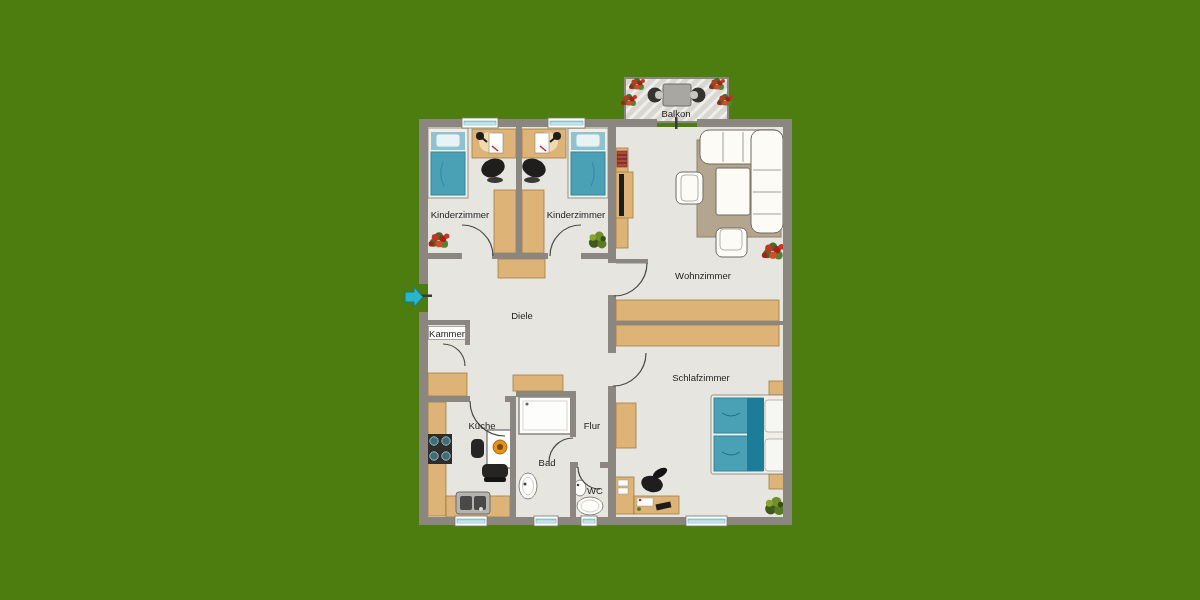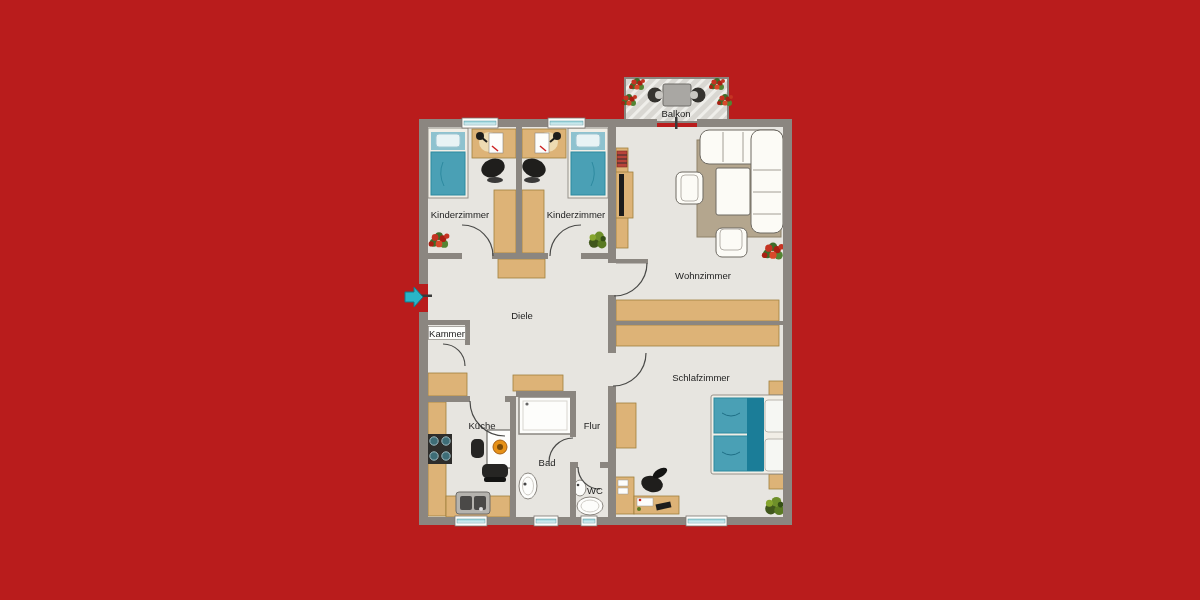--- a/index.html
+++ b/index.html
@@ -1,16 +1,16 @@
 <!DOCTYPE html>
 <html><head>
 <meta charset="utf-8">
 <style>
   html,body{margin:0;padding:0;background:#ffffff;}
-  .canvas{position:relative;width:1200px;height:600px;background:#b91c1c;overflow:hidden;}
+  .canvas{position:relative;width:1200px;height:600px;background:#4d7c0f;overflow:hidden;}
   svg{position:absolute;left:0;top:0;}
   text{font-family:"Liberation Sans", sans-serif;font-size:9.5px;fill:#1c1c1c;}
 </style>
 </head>
 <body>
 
 <div class="canvas">
 <svg width="1200" height="600" viewBox="0 0 1200 600">
   <defs>
     <pattern id="hatch" width="8" height="8" patternUnits="userSpaceOnUse" patternTransform="rotate(45)">

